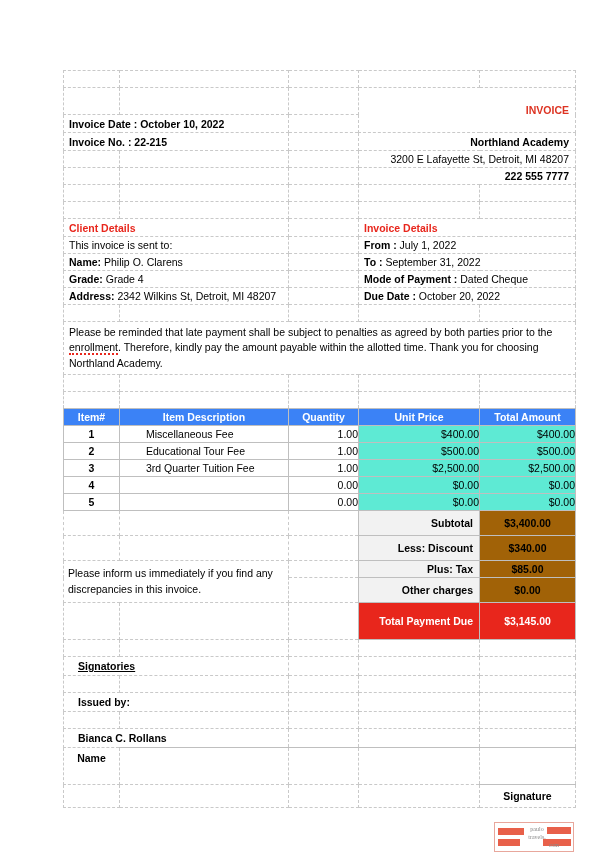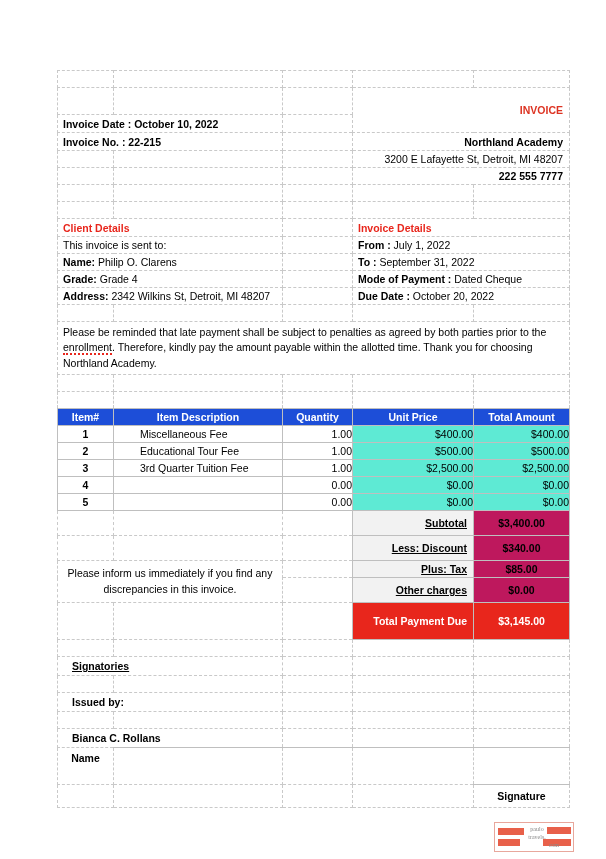--- a/index.html
+++ b/index.html
@@ -11,40 +11,40 @@
     width: 606px;
     height: 859px;
     font-family: "Liberation Sans", sans-serif;
     color: #000000;
     position: relative;
     overflow: hidden;
   }
 
   #sheet {
     position: absolute;
-    left: 57px;
+    left: 63px;
     top: 70px;
     width: 512px;
     border-collapse: collapse;
     table-layout: fixed;
   }
   #sheet td {
     border: 1px dashed #c9c9c9;
     padding: 0;
     font-size: 10.5px;
     vertical-align: middle;
     height: 16px;
     overflow: hidden;
     white-space: nowrap;
   }
   .pad     { padding-left: 5px !important; }
   .b       { font-weight: bold; }
   .center  { text-align: center; }
   .red     { color: #e8261c; }
-  .redhdr  { background: #1d4ed8; color: #ffffff; font-weight: bold; text-align: center; }
+  .redhdr  { background: #3b82f6; color: #ffffff; font-weight: bold; text-align: center; }
   .gray    { background: #5eead4; }
   .solidbox{ border: 1px solid #bfbfbf !important; }
 
   
   .inv-title {
     font-size: 30px;
     font-weight: bold;
     color: #dd3322;
     text-align: right;
     letter-spacing: 0px;
@@ -93,46 +93,45 @@
   .itemrow td { height: 24px; }
   .itemrow .desc { padding-left: 26px !important; }
   .money { text-align: right; }
 
   
   .totlabel {
     text-align: right;
     font-weight: bold;
     padding-right: 6px !important;
     background: #f2f2f2;
-    text-decoration: underline;
   }
   .totval {
     text-align: center;
     font-weight: bold;
-    background: #be185d;
+    background: #a16207;
   }
   .grand {
     background: #e8261c;
     color: #ffffff;
     font-weight: bold;
     text-align: right;
     padding-right: 6px !important;
     white-space: normal !important;
     line-height: 13px;
   }
   .grandval {
     background: #e8261c;
     color: #ffffff;
     font-weight: bold;
     text-align: center;
   }
 
   .discrep {
     font-size: 10.5px;
-    text-align: center;
+    text-align: left;
     white-space: normal !important;
     line-height: 15.5px;
     vertical-align: middle;
     padding: 0 4px !important;
     margin-top: 18px;
   }
 
   .sig-solid-top { border-top: 1px solid #bfbfbf !important; }
 
   

